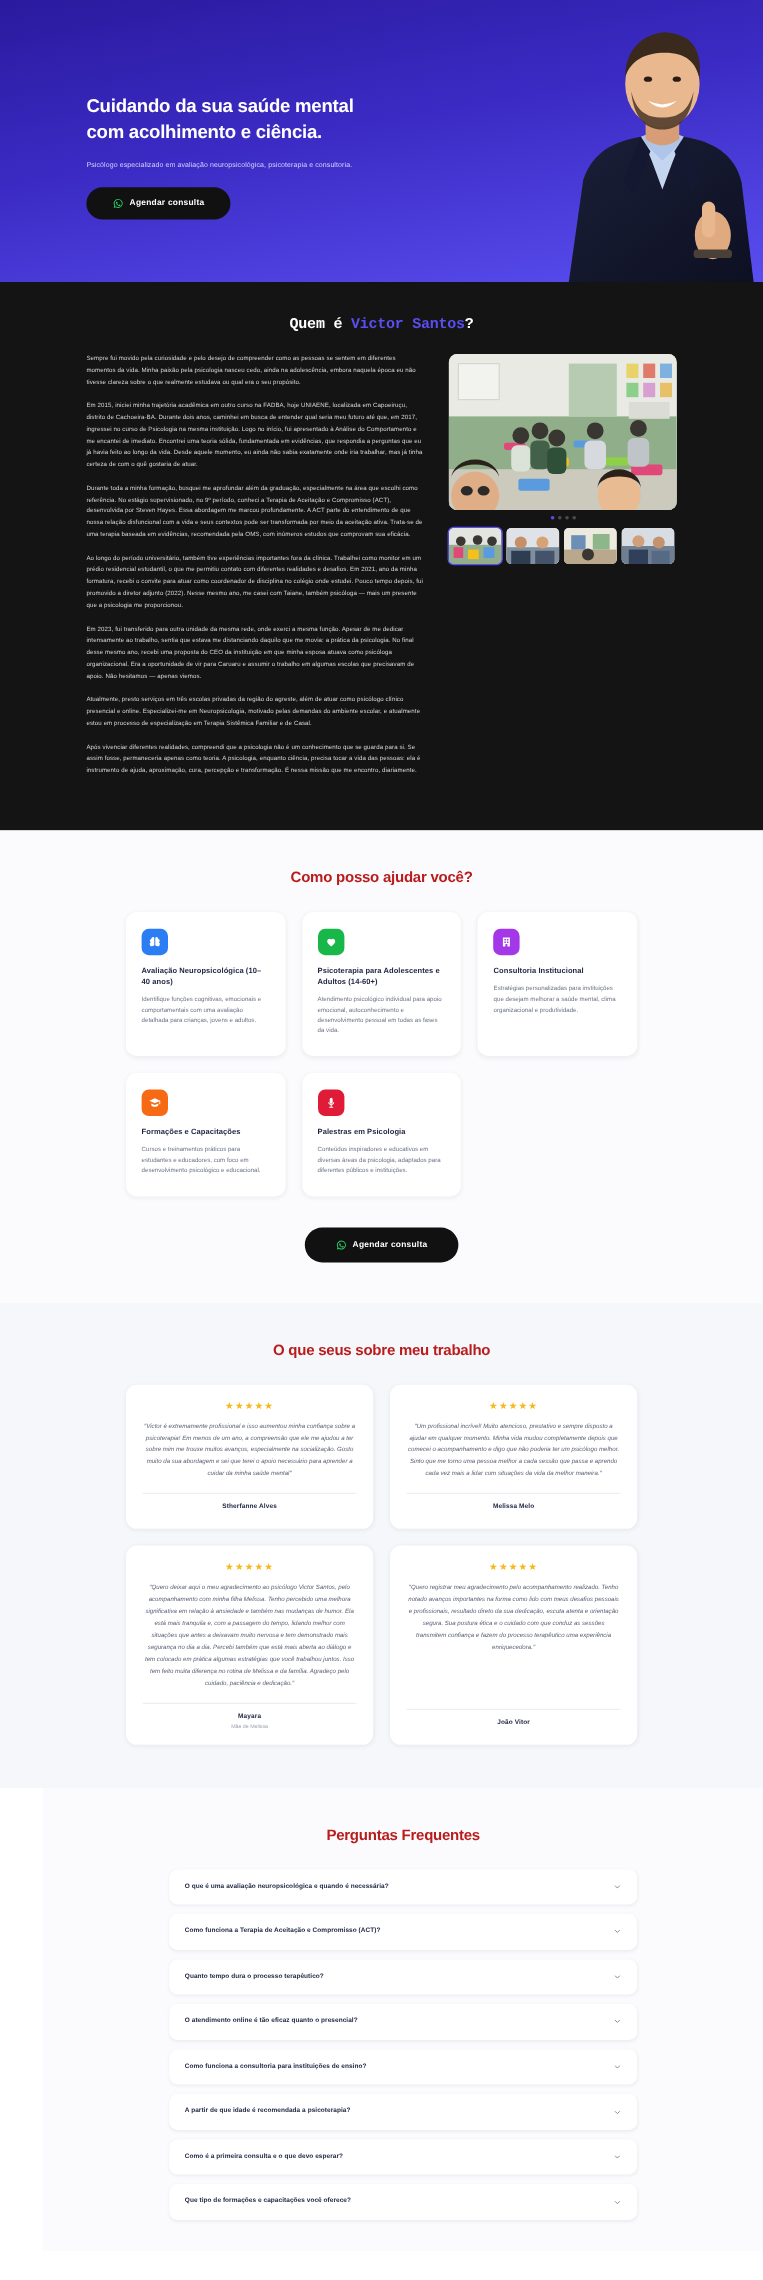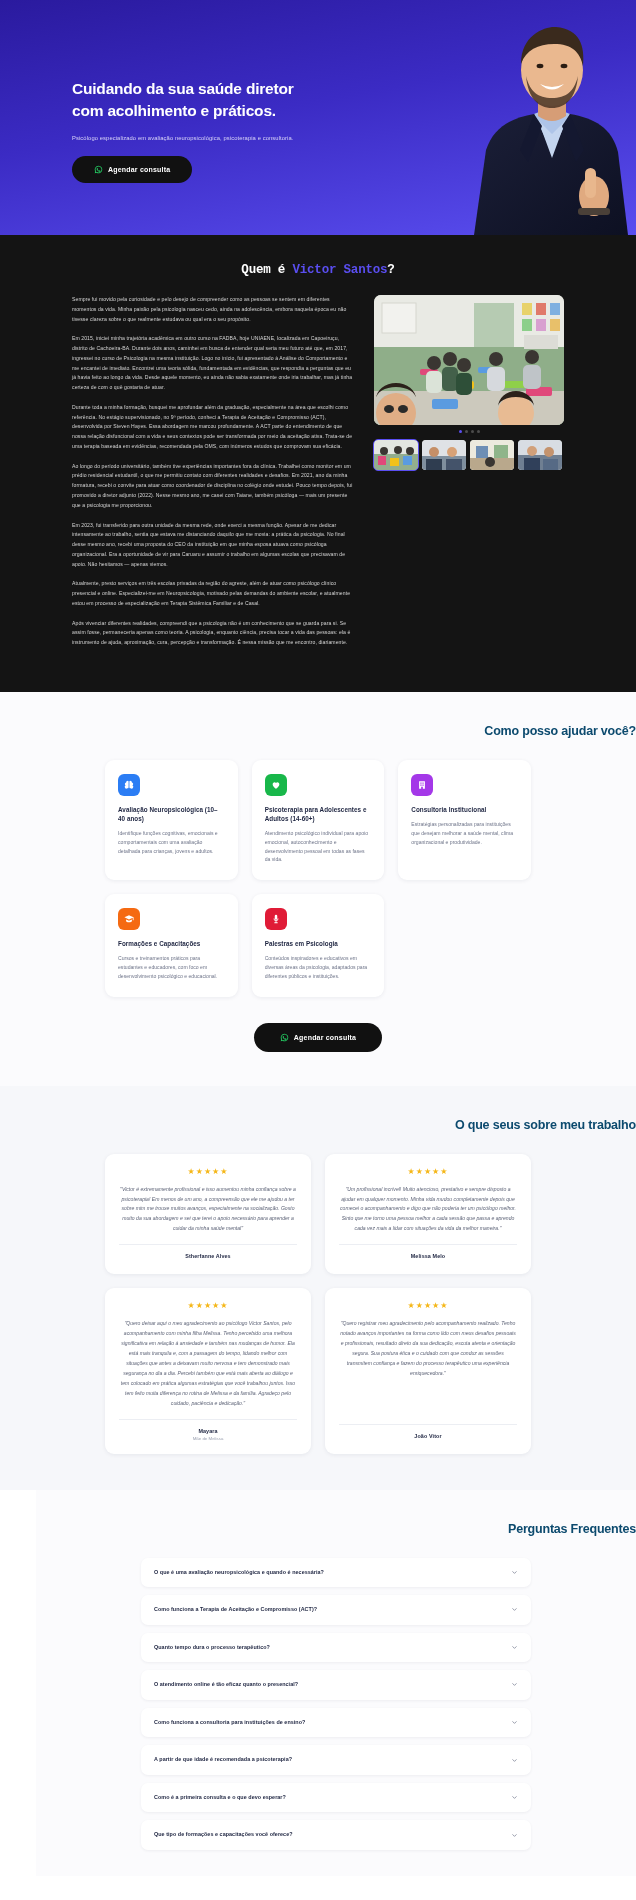--- a/index.html
+++ b/index.html
@@ -113,24 +113,24 @@
     position: relative; background: #cfd6cc; cursor: pointer;
   }
   .thumb.sel { outline: 1px solid #5a4ef0; }
 
   
   .services {
     background: #fbfbfd;
     padding: 32px 0 34px 0;
   }
   .section-title {
-    text-align: right;
+    text-align: center;
     font-size: 12.5px;
     font-weight: 700;
-    color: #0c4a6e;
+    color: #b91c1c;
     letter-spacing: -0.2px;
     margin: 0 0 22px 0;
   }
   .cards-grid {
     display: grid;
     grid-template-columns: repeat(3, 1fr);
     gap: 14px;
     padding: 0 105px;
   }
   .card {
@@ -253,22 +253,22 @@
       <ellipse cx="152" cy="196" rx="15" ry="20" fill="#e0aa80"></ellipse>
       <rect x="143" y="168" width="11" height="30" rx="5.5" fill="#e8b78d"></rect>
       <rect x="136" y="208" width="32" height="7" rx="3" fill="#4a4038"></rect>
 
       <path d="M92 114 L78 150 L86 162 L100 126 Z" fill="#141830"></path>
       <path d="M128 114 L142 150 L134 162 L120 126 Z" fill="#141830"></path>
     </svg>
   </div>
   <div class="hero-copy">
     <h1 class="hero-title">
-      <span>Cuidando da sua saúde diretor</span><br>
-      <span>com acolhimento e práticos.</span>
+      <span>Cuidando da sua saúde mental</span><br>
+      <span>com acolhimento e ciência.</span>
     </h1>
     <p class="hero-sub">Psicólogo especializado em avaliação neuropsicológica, psicoterapia e consultoria.</p>
     <button class="btn-wa">
       <span class="wa-glyph">
         <svg viewBox="0 0 24 24" width="9" height="9" aria-hidden="true">
           <path fill="#25d366" d="M12 2a10 10 0 0 0-8.6 15.1L2 22l5-1.3A10 10 0 1 0 12 2zm0 2a8 8 0 1 1-4.2 14.8l-.3-.2-2.5.7.7-2.5-.2-.3A8 8 0 0 1 12 4zm-3.3 4.2c-.2 0-.5.1-.7.4-.3.3-.9.9-.9 2.1s.9 2.4 1 2.6c.1.2 1.7 2.8 4.3 3.8 2.1.8 2.5.7 3 .6.5-.1 1.5-.6 1.7-1.2.2-.6.2-1.1.1-1.2l-.6-.3-1.6-.8c-.2-.1-.4-.1-.6.1l-.8 1c-.1.2-.3.2-.5.1-.2-.1-1-.4-1.9-1.2-.7-.6-1.2-1.4-1.3-1.6-.1-.2 0-.4.1-.5l.4-.5.3-.5v-.5l-.7-1.7c-.2-.5-.4-.4-.6-.4h-.5z"></path>
         </svg>
       </span>
       <span>Agendar consulta</span>
     </button>

